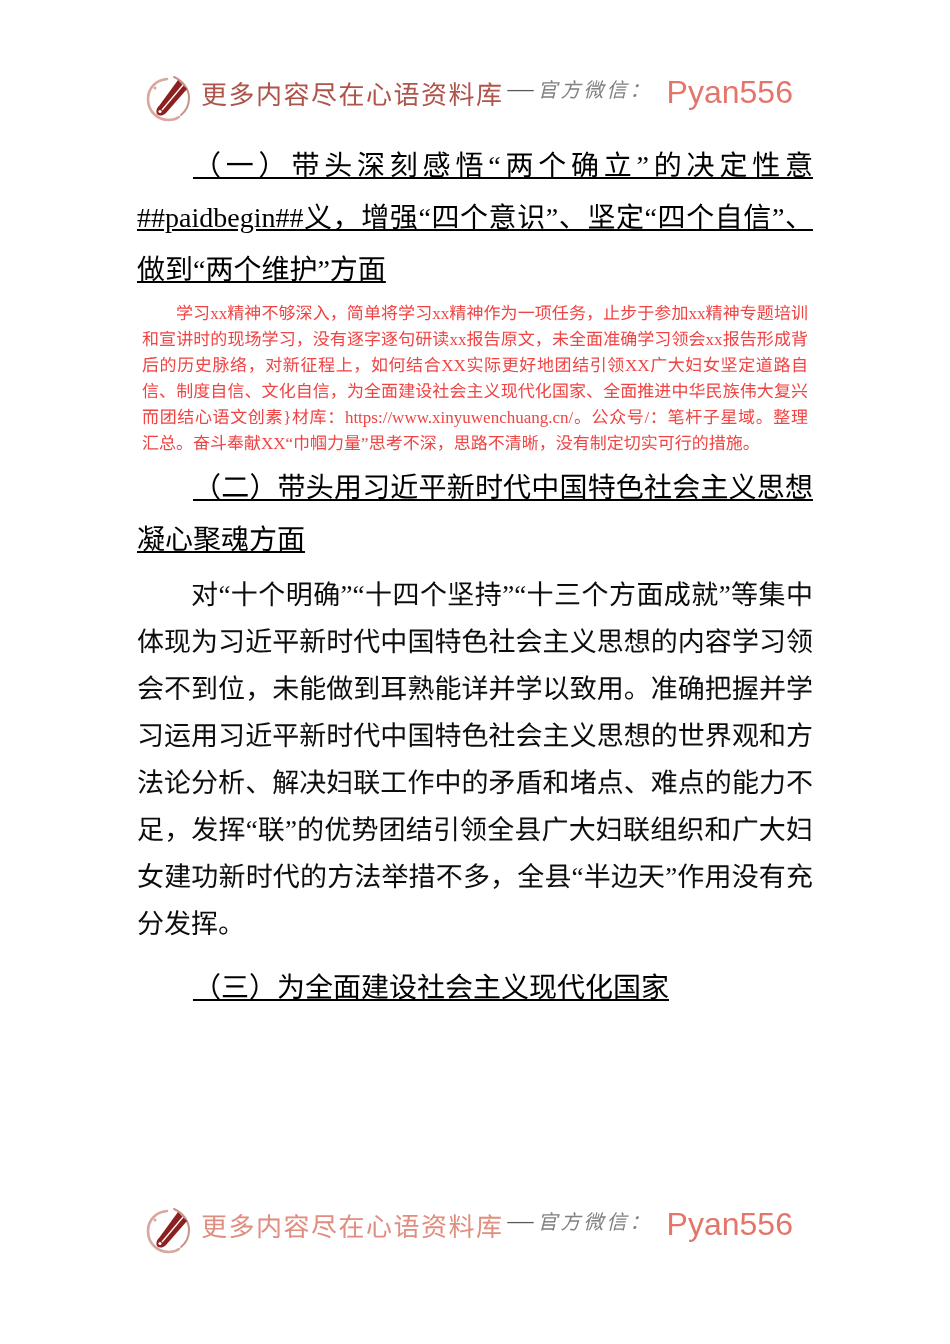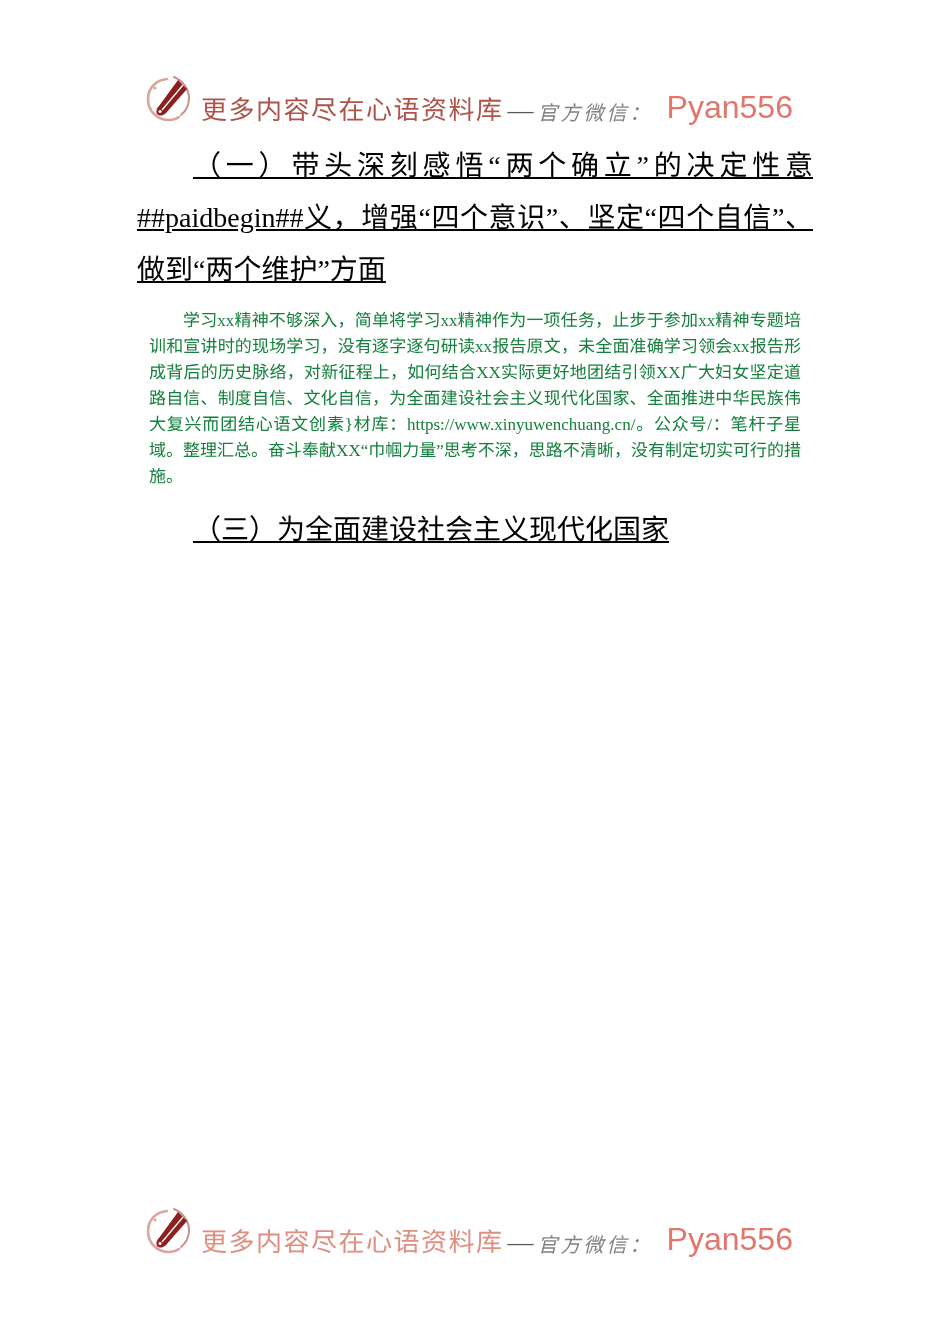--- a/index.html
+++ b/index.html
@@ -7,21 +7,21 @@
     width:950px;height:1344px;
     background:#ffffff;
     position:relative;
     overflow:hidden;
     font-family:"Liberation Serif","DejaVu Serif",serif;
     color:#0d0d0d;
   }
   
   .brandbar{
     position:absolute;left:0;right:14px;
-    display:flex;align-items:flex-end;justify-content:center;
+    display:flex;align-items:flex-start;justify-content:center;
     gap:8px;white-space:nowrap;
   }
   .brandbar.header{top:74px;}
   .brandbar.footer{top:1206px;}
   .logo{display:inline-flex;width:50px;height:52px;flex:0 0 auto;}
   .brand{
     font-size:26px;letter-spacing:1.5px;
     font-family:"Liberation Serif","DejaVu Serif",serif;
   }
   .header .brand{color:var(--header-brand,#ae544b);}
@@ -42,22 +42,22 @@
     position:absolute;top:140px;left:137px;width:676px;
   }
   .heading{
     font-size:28px;font-weight:400;color:#000;
     line-height:52px;margin:0;
     text-align:justify;text-align-last:left;
     text-indent:2em;
     text-decoration:underline;
   }
   .small-para{
-    font-size:17px;color:#15803d;
-    line-height:26px;margin:12px;
+    font-size:17px;color:#ef4444;
+    line-height:26px;margin:5px;
     text-align:justify;text-align-last:left;
     text-indent:2em;
   }
   .body-para{
     font-size:27px;color:#0d0d0d;
     line-height:47px;margin:6px 0 0 0;
     text-align:justify;text-align-last:left;
     text-indent:2em;
   }
   .heading.h2{margin-top:2px;}
@@ -80,20 +80,22 @@
   </span>
   <span class="brand">更多内容尽在心语资料库</span>
   <span class="dash">—</span>
   <span class="wechat-label">官方微信：</span>
   <span class="wechat-id">Pyan556</span>
 </div>
 
 <div class="content">
   <h2 class="heading h1">（一）带头深刻感悟“两个确立”的决定性意##paidbegin##义，增强“四个意识”、坚定“四个自信”、做到“两个维护”方面</h2>
   <p class="small-para">学习xx精神不够深入，简单将学习xx精神作为一项任务，止步于参加xx精神专题培训和宣讲时的现场学习，没有逐字逐句研读xx报告原文，未全面准确学习领会xx报告形成背后的历史脉络，对新征程上，如何结合XX实际更好地团结引领XX广大妇女坚定道路自信、制度自信、文化自信，为全面建设社会主义现代化国家、全面推进中华民族伟大复兴而团结心语文创素}材库：https://www.xinyuwenchuang.cn/。公众号/：笔杆子星域。整理汇总。奋斗奉献XX“巾帼力量”思考不深，思路不清晰，没有制定切实可行的措施。</p>
+  <h2 class="heading h2">（二）带头用习近平新时代中国特色社会主义思想凝心聚魂方面</h2>
+  <p class="body-para p2">对“十个明确”“十四个坚持”“十三个方面成就”等集中体现为习近平新时代中国特色社会主义思想的内容学习领会不到位，未能做到耳熟能详并学以致用。准确把握并学习运用习近平新时代中国特色社会主义思想的世界观和方法论分析、解决妇联工作中的矛盾和堵点、难点的能力不足，发挥“联”的优势团结引领全县广大妇联组织和广大妇女建功新时代的方法举措不多，全县“半边天”作用没有充分发挥。</p>
   <h2 class="heading h3">（三）为全面建设社会主义现代化国家</h2>
 </div>
 
 <div class="brandbar footer">
   <span class="logo">
     <svg viewBox="0 0 50 52" width="50" height="52" aria-hidden="true">
       <path d="M24 5 C13 6 5 14 5 25 C5 37 14 46 26 46 C30 46 33 45 36 43" fill="none" stroke="#d9a79e" stroke-width="2.6" stroke-linecap="round"></path>
       <path d="M31 3 C40 7 46 15 46 24 C46 31 43 37 38 41" fill="none" stroke="#c89288" stroke-width="2" stroke-linecap="round"></path>
       <path d="M35 6 L44 15 L23 39 C21 41.5 16.5 42.5 14.5 40.5 C12.5 38.5 13.5 34 16 32 Z" fill="#8c1f1f"></path>
       <line x1="40" y1="11" x2="19" y2="36" stroke="#ffffff" stroke-width="1.3"></line>

